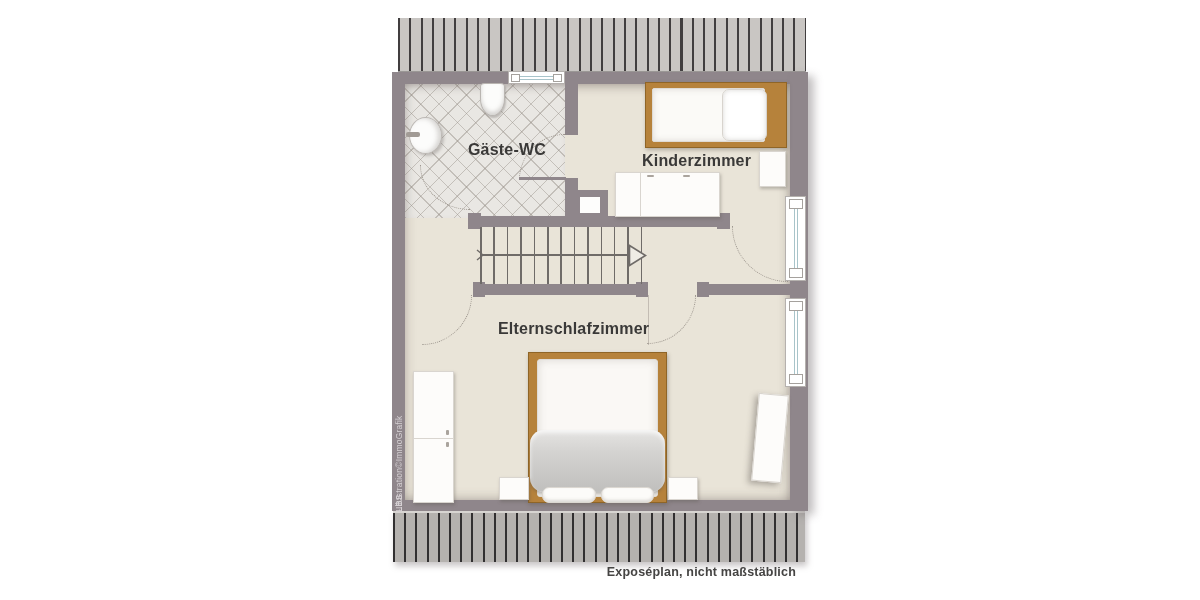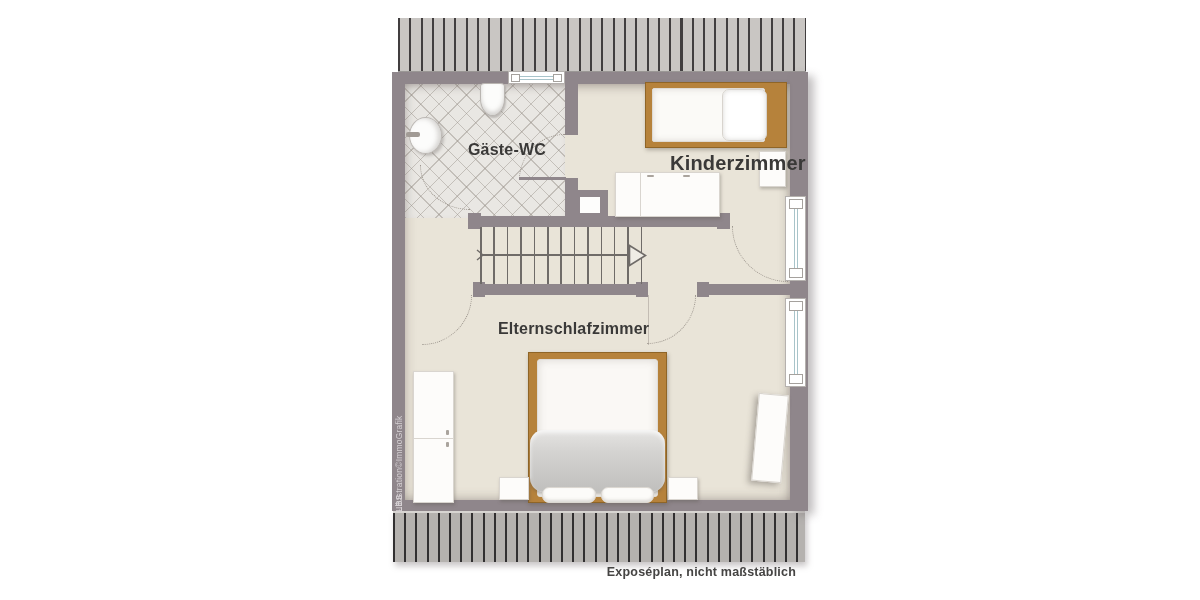--- a/index.html
+++ b/index.html
@@ -124,21 +124,21 @@
   .pillow.p1{left:13px;top:134px;width:54px;}
   .pillow.p2{left:72px;top:134px;width:53px;}
   .nightstand-parents-l{left:499px;top:477px;width:30px;height:23px;}
   .nightstand-parents-r{left:668px;top:477px;width:30px;height:23px;}
   .wardrobe-tilted{left:755px;top:394px;width:30px;height:88px;transform:rotate(5deg);
     box-shadow:-3px 3px 6px rgba(90,85,80,.45);}
 
   
   .room-label{color:#3a3938;font-weight:bold;letter-spacing:.2px;white-space:nowrap;}
   .label-wc{left:452px;top:141px;width:110px;text-align:center;font-size:16px;}
-  .label-kids{left:642px;top:152px;font-size:20px;margin-left:28px;}
+  .label-kids{left:642px;top:152px;font-size:16px;}
   .label-parents{left:498px;top:320px;font-size:16px;}
   .footnote{right:404px;top:565px;color:#454443;font-weight:bold;font-size:12.5px;
     letter-spacing:.2px;white-space:nowrap;}
   .credit{left:393px;top:512px;width:140px;transform:rotate(-90deg);transform-origin:0 0;
     color:#d6d1d4;font-size:8.5px;letter-spacing:.2px;white-space:nowrap;line-height:12px;}
   .credit b{font-weight:bold;}
 </style>
 </head>
 <body>
 

